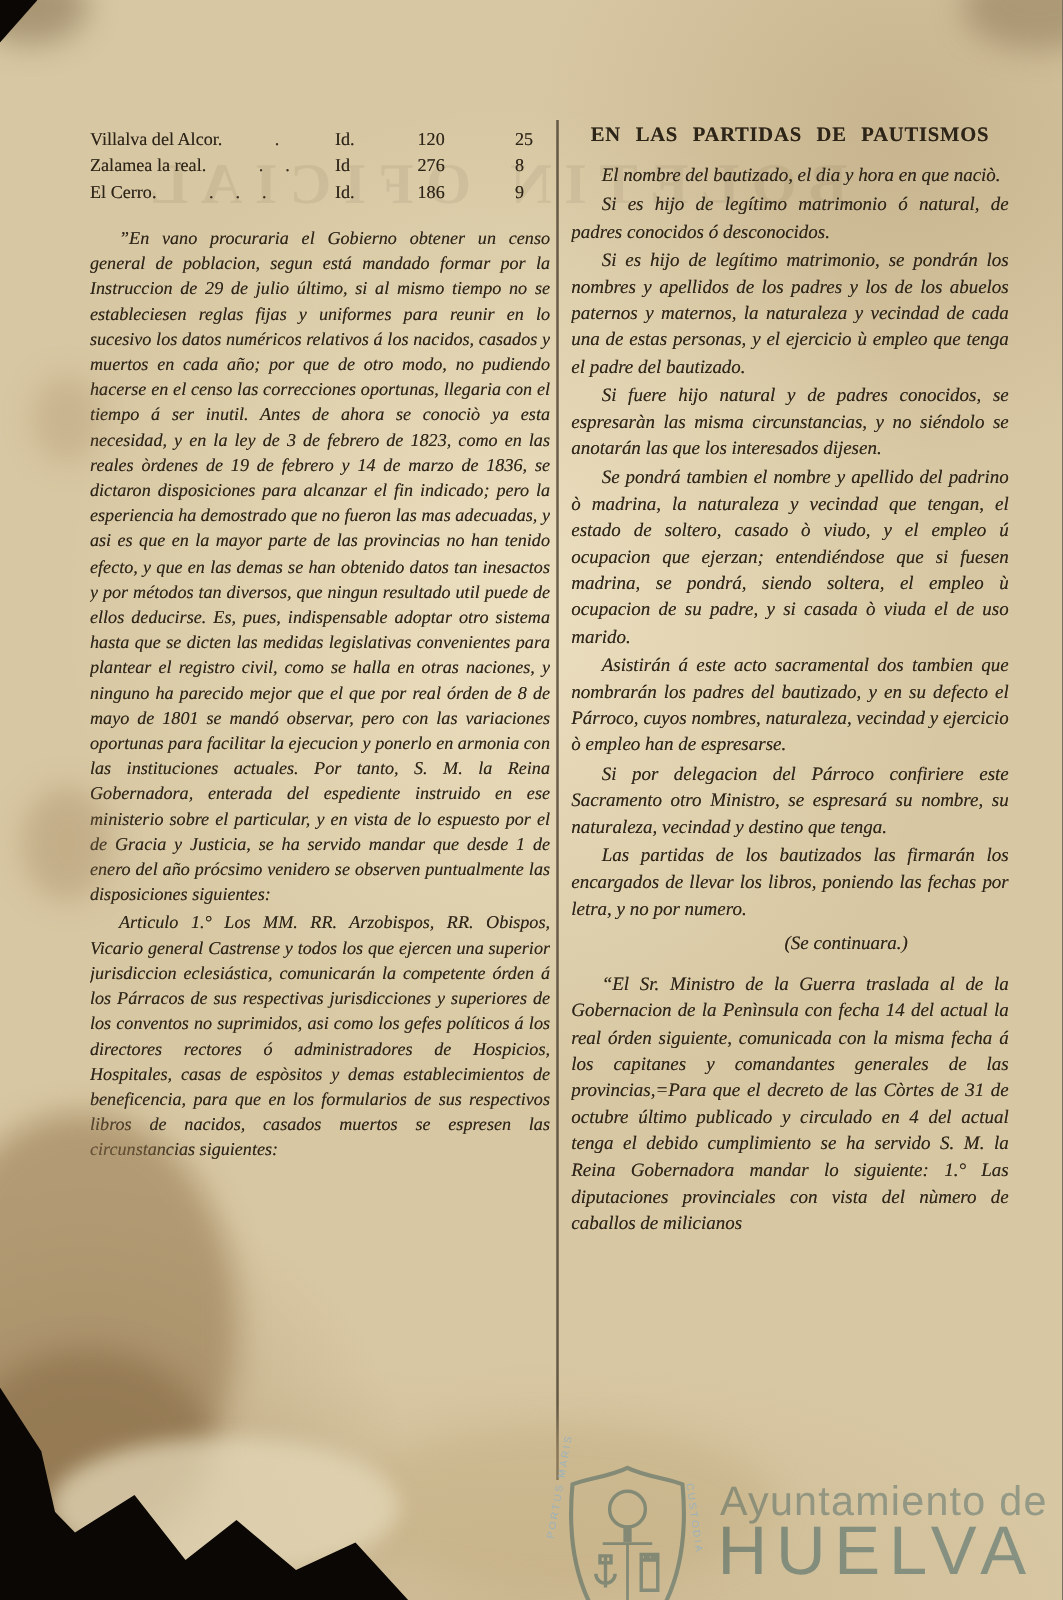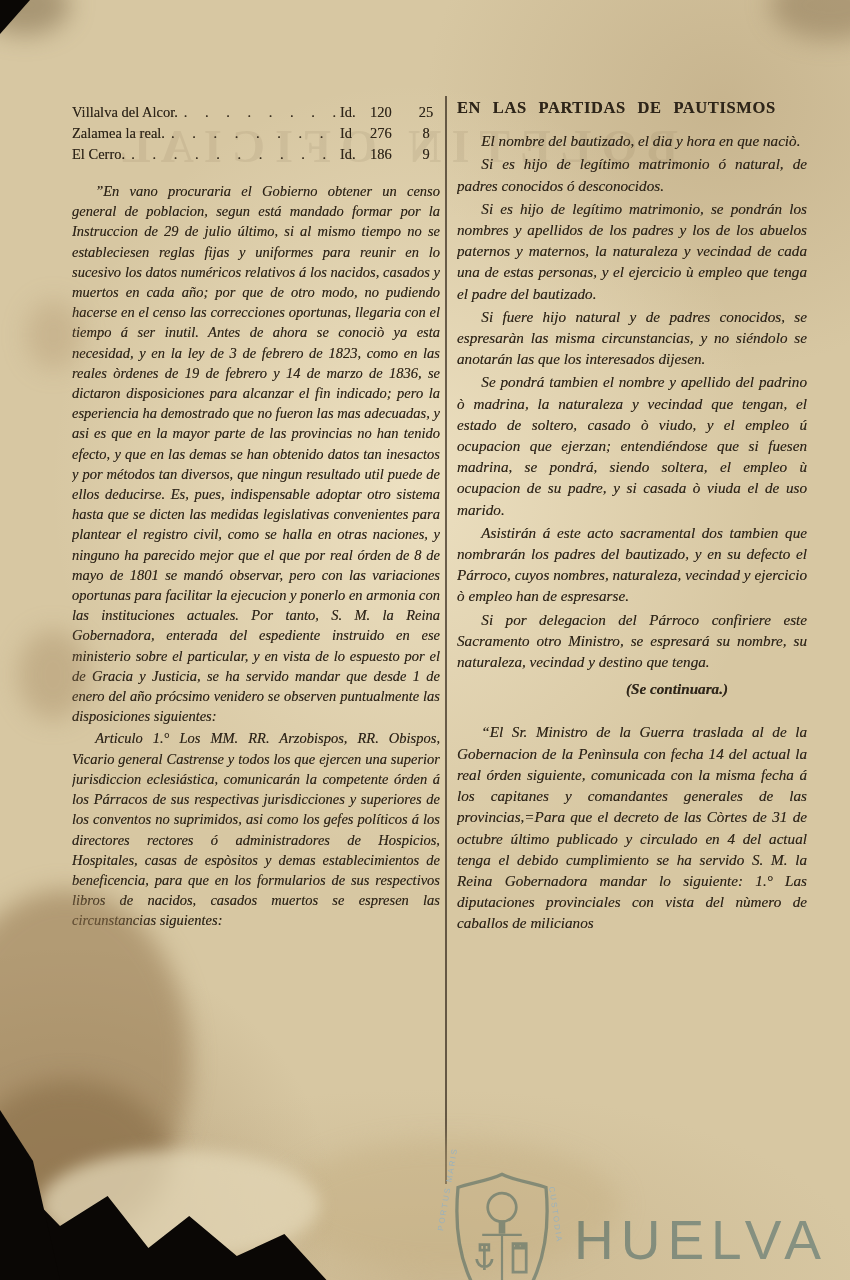--- a/index.html
+++ b/index.html
@@ -34,30 +34,30 @@
     font-weight:bold;font-size:46px;letter-spacing:10px;white-space:nowrap;pointer-events:none;}
   .ghost.g1{left:110px;top:120px;}
   
   .divider{position:absolute;left:445px;top:96px;width:2px;height:1088px;background:rgba(52,41,28,.7);}
   .col{position:absolute;text-align:justify;text-shadow:0 0 .5px rgba(46,37,25,.55);}
   .col-left{left:72px;top:102px;width:368px;height:1080px;font-size:14.5px;line-height:20.2px;overflow:hidden;}
   .col-right{left:457px;top:97px;width:350px;height:1086px;font-size:15.2px;line-height:21.2px;overflow:hidden;}
   p.para{margin:0 0 2px 0;text-indent:1.6em;font-style:italic;}
   
   .idtable{margin:0 0 16px 0;}
-  .idrow{display:flex;align-items:baseline;line-height:21px;}
+  .idrow{display:flex;align-items:baseline;line-height:21px;gap:36px;}
   .idrow .nm{white-space:nowrap;}
   .idrow .ldr{flex:1;overflow:hidden;white-space:nowrap;padding:0 6px;letter-spacing:7px;color:#3a2f20;}
   .idrow .idl{width:30px;}
   .idrow .v1{width:42px;}
-  .idrow .v2{width:28px;text-align:center;}
+  .idrow .v2{width:28px;text-align:left;}
   
   h1.headline{margin:0 0 12px 0;font-size:16.5px;font-weight:bold;letter-spacing:.6px;
-    word-spacing:7px;text-align:left;white-space:nowrap;}
-  p.cont{font-style:italic;text-align:center;text-indent:0;margin:6px 0 22px 90px;font-weight:bold;}
+    word-spacing:7px;text-align:center;white-space:nowrap;}
+  p.cont{font-style:italic;text-align:center;text-indent:0;margin:6px 0 12px 90px;}
   
   .wm{position:absolute;pointer-events:none;mix-blend-mode:multiply;}
   .wm-shield{left:447px;top:1168px;width:110px;height:160px;}
   .wm-l1{left:576px;top:1182px;font-family:"Liberation Sans",sans-serif;font-weight:400;
     font-size:33px;color:#9cb6c8;opacity:.8;letter-spacing:1px;}
   .wm-l2{left:574px;top:1208px;font-family:"Liberation Sans",sans-serif;font-weight:400;
     font-size:55px;color:#8fb0c6;opacity:.85;letter-spacing:7px;}
   .wm-motto{position:absolute;font-family:"Liberation Sans",sans-serif;font-size:8px;
     letter-spacing:2px;color:#8fb0c6;opacity:.8;white-space:nowrap;}
   .wm-motto.left{left:436px;top:1230px;transform:rotate(-80deg);transform-origin:left top;}
@@ -102,20 +102,21 @@
 
   <div class="col col-right">
     <h1 class="headline">EN LAS PARTIDAS DE PAUTISMOS</h1>
     <p class="para">El nombre del bautizado, el dia y hora en que naciò.</p>
     <p class="para">Si es hijo de legítimo matrimonio ó natural, de padres conocidos ó desconocidos.</p>
     <p class="para">Si es hijo de legítimo matrimonio, se pondrán los nombres y apellidos de los padres y los de los abuelos paternos y maternos, la naturaleza y vecindad de cada una de estas personas, y el ejercicio ù empleo que tenga el padre del bautizado.</p>
     <p class="para">Si fuere hijo natural y de padres conocidos, se espresaràn las misma circunstancias, y no siéndolo se anotarán las que los interesados dijesen.</p>
     <p class="para">Se pondrá tambien el nombre y apellido del padrino ò madrina, la naturaleza y vecindad que tengan, el estado de soltero, casado ò viudo, y el empleo ú ocupacion que ejerzan; entendiéndose que si fuesen madrina, se pondrá, siendo soltera, el empleo ù ocupacion de su padre, y si casada ò viuda el de uso marido.</p>
     <p class="para">Asistirán á este acto sacramental dos tambien que nombrarán los padres del bautizado, y en su defecto el Párroco, cuyos nombres, naturaleza, vecindad y ejercicio ò empleo han de espresarse.</p>
     <p class="para">Si por delegacion del Párroco confiriere este Sacramento otro Ministro, se espresará su nombre, su naturaleza, vecindad y destino que tenga.</p>
+    <p class="para">Las partidas de los bautizados las firmarán los encargados de llevar los libros, poniendo las fechas por letra, y no por numero.</p>
     <p class="cont">(Se continuara.)</p>
     <p class="para">“El Sr. Ministro de la Guerra traslada al de la Gobernacion de la Penìnsula con fecha 14 del actual la real órden siguiente, comunicada con la misma fecha á los capitanes y comandantes generales de las provincias,=Para que el decreto de las Còrtes de 31 de octubre último publicado y circulado en 4 del actual tenga el debido cumplimiento se ha servido S. M. la Reina Gobernadora mandar lo siguiente: 1.° Las diputaciones provinciales con vista del nùmero de caballos de milicianos</p>
   </div>
 
   <div class="stain s1"></div>
   <div class="stain s2"></div>
   <div class="stain s3"></div>
   <div class="stain s4"></div>
   <div class="stain s5"></div>
   <div class="stain s6"></div>
@@ -129,15 +130,16 @@
     <path d="M50,3 C62,9 80,11 90,15 C94,58 88,104 50,137 C12,104 6,58 10,15 C20,11 38,9 50,3 Z"></path>
     <circle cx="50" cy="33" r="13" stroke-width="2.5"></circle>
     <rect x="47" y="45" width="6" height="12" fill="#8fb0c6" stroke="none"></rect>
     <line x1="32" y1="58" x2="68" y2="58" stroke-width="2"></line>
     <line x1="50" y1="58" x2="50" y2="112" stroke-width="2"></line>
     <path d="M34,72 v-5 m-4,5 v-5 h8 v5 Z M34,72 v18 m-7,-10 a7,7 0 0 0 14,0" stroke-width="2.5"></path>
     <path d="M60,70 h12 v22 h-12 Z M60,70 v-4 h3 v4 M65,70 v-4 h3 v4 M70,70 v-4 h2 v4" stroke-width="2.5"></path>
   </svg>
   <div class="wm-motto left">PORTUS MARIS</div>
   <div class="wm-motto right">CUSTODIA</div>
+  <div class="wm wm-l1">Ayuntamiento de</div>
   <div class="wm wm-l2">HUELVA</div>
 
 </div>
 
 </body></html>

